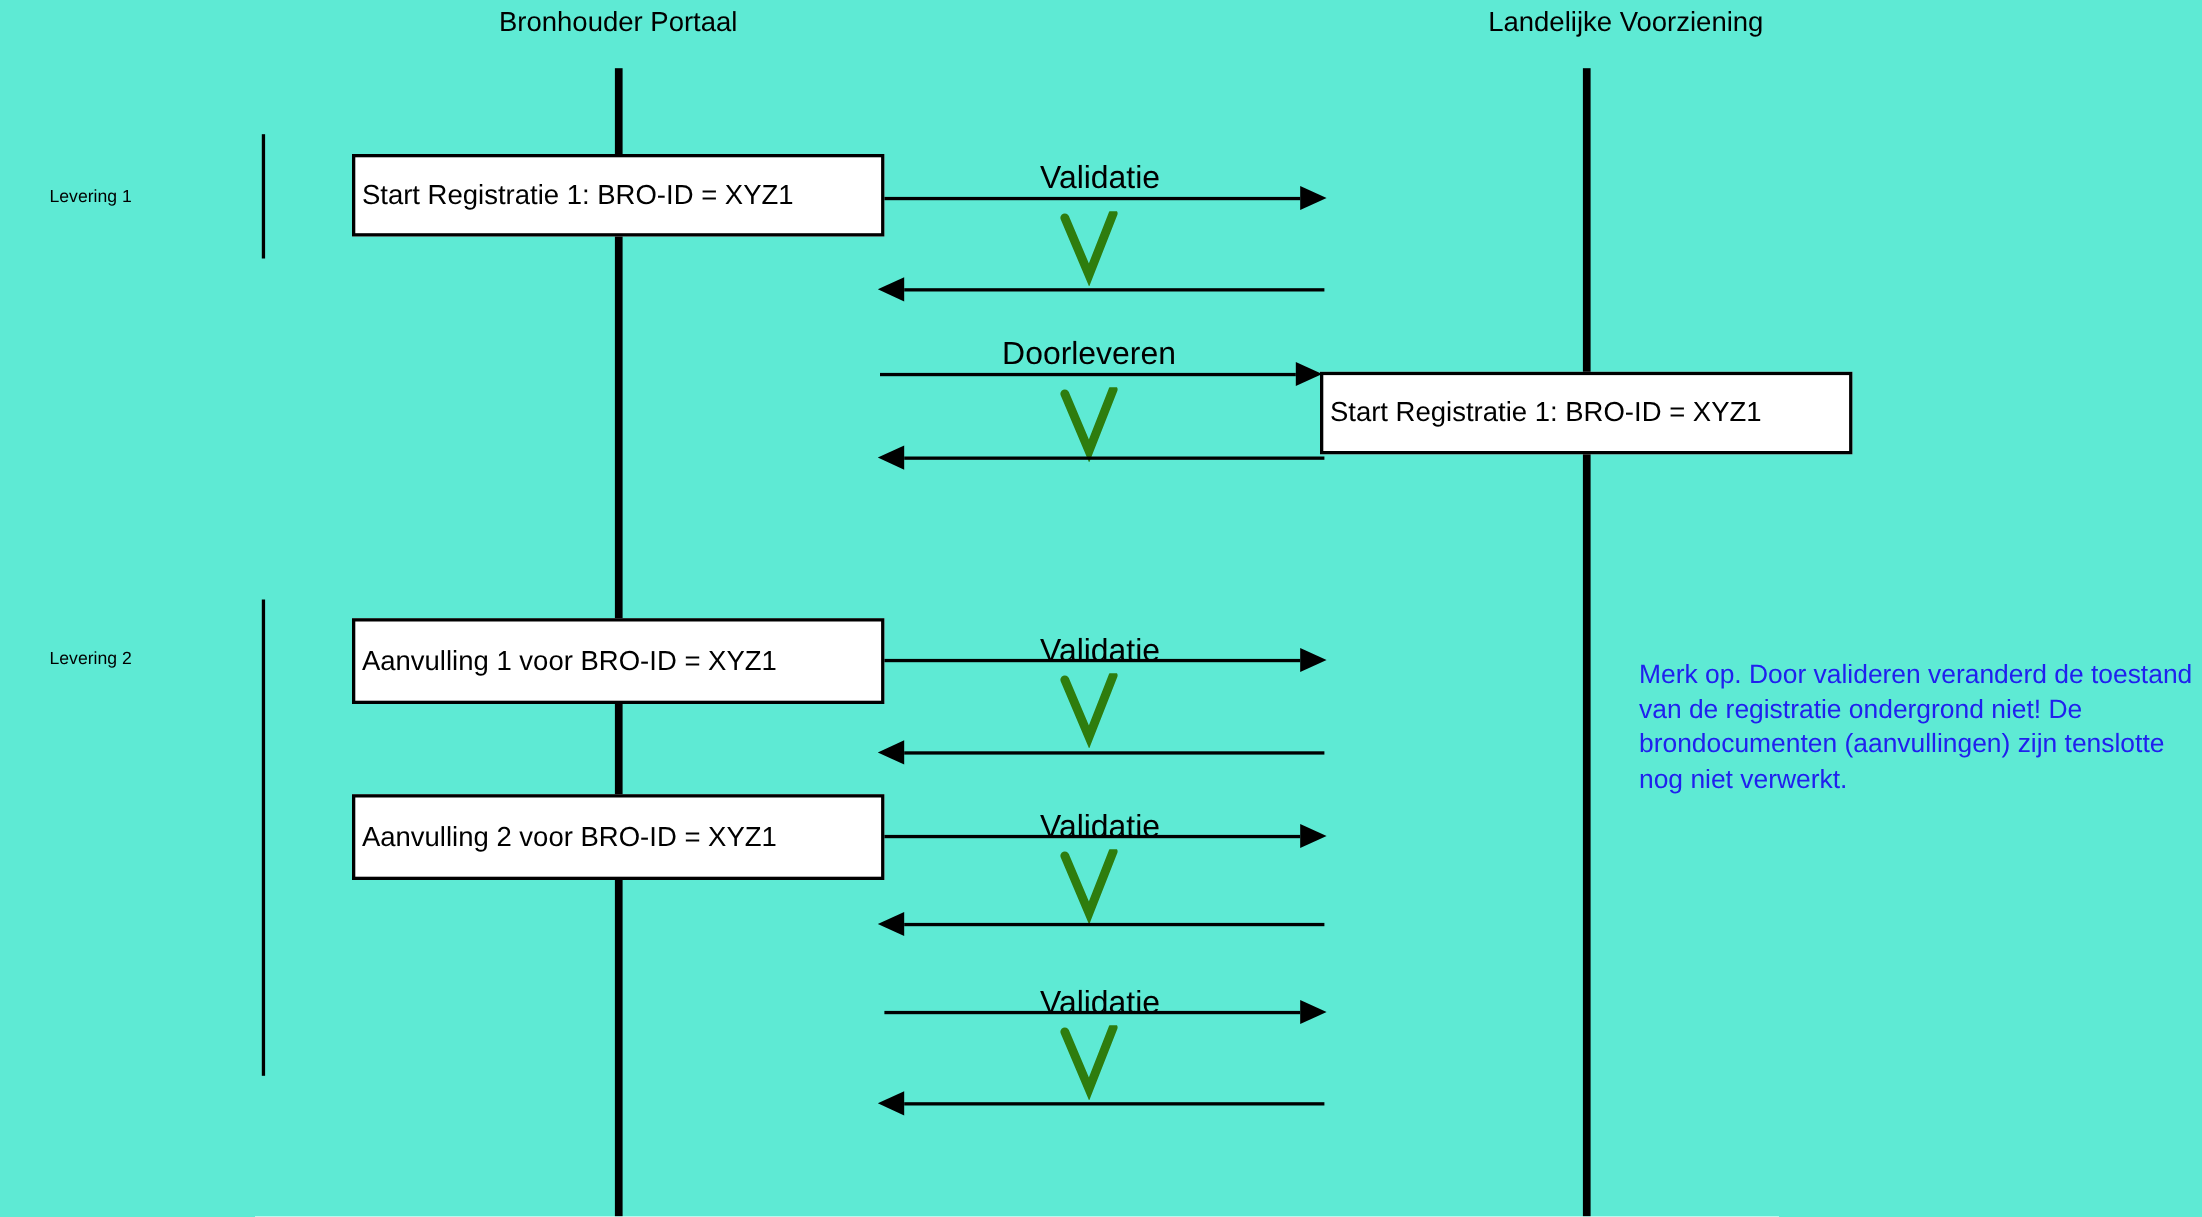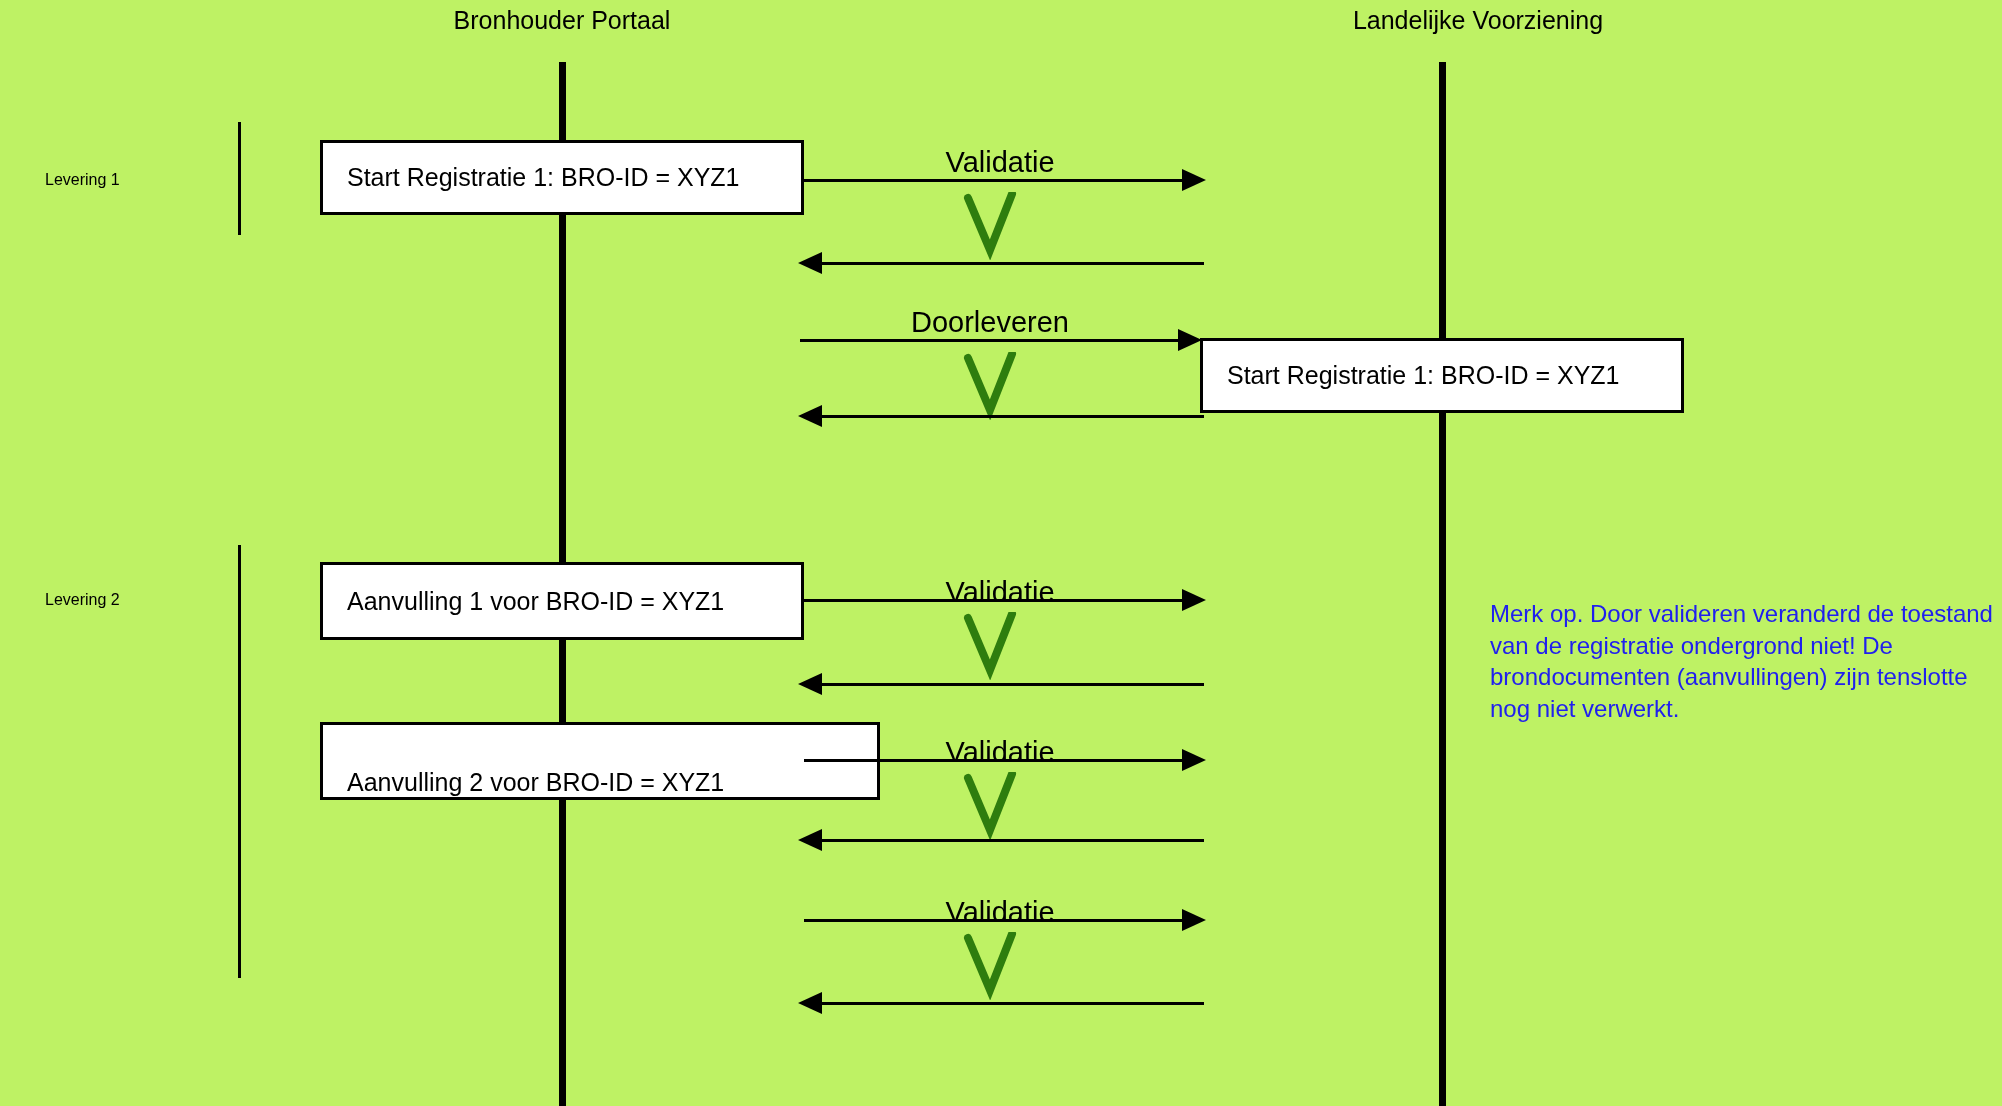--- a/index.html
+++ b/index.html
@@ -4,21 +4,21 @@
 <style>
   html, body {
     margin: 0;
     padding: 0;
     background: #ffffff;
   }
   #canvas {
     position: relative;
     width: 2002px;
     height: 1106px;
-    background: #bef264;
+    background: #5eead4;
     font-family: "Liberation Sans", sans-serif;
     overflow: hidden;
   }
   .lane-title {
     position: absolute;
     font-size: 25px;
     color: #000000;
     white-space: nowrap;
     text-align: center;
     transform: translateX(-50%);
@@ -45,21 +45,21 @@
     border: 3px solid #000000;
     background: #ffffff;
     box-sizing: border-box;
     display: flex;
     align-items: center;
   }
   .msgbox-label {
     font-size: 25px;
     color: #000000;
     white-space: nowrap;
-    padding-left: 24px;
+    padding-left: 6px;
   }
   .arrow-line {
     position: absolute;
     height: 3px;
     background: #000000;
   }
   .arrow-head {
     position: absolute;
     width: 0;
     height: 0;
@@ -115,21 +115,21 @@
   </div>
 
   <div class="msgbox" style="left:1200px; top:338px; width:484px; height:75px;">
     <span class="msgbox-label">Start Registratie 1: BRO-ID = XYZ1</span>
   </div>
 
   <div class="msgbox" style="left:320px; top:562px; width:484px; height:78px;">
     <span class="msgbox-label">Aanvulling 1 voor BRO-ID = XYZ1</span>
   </div>
 
-  <div class="msgbox" style="left:320px; top:722px; width:560px; height:78px;align-items:flex-end;">
+  <div class="msgbox" style="left:320px; top:722px; width:484px; height:78px;">
     <span class="msgbox-label">Aanvulling 2 voor BRO-ID = XYZ1</span>
   </div>
 
 
   <div class="arrow-label" style="left:1000px; top:146px;">Validatie</div>
   <div class="arrow-line" style="left:804px; top:179px; width:378px;"></div>
   <div class="arrow-head right" style="left:1182px; top:169px;"></div>
 
   <svg class="checkmark" style="left:990px; top:192px;" width="60" height="68" viewBox="0 0 60 68">
     <path d="M 8 6 L 30 58 L 52 2" fill="none" stroke="#2e7d0e" stroke-width="8" stroke-linecap="round" stroke-linejoin="miter"></path>

